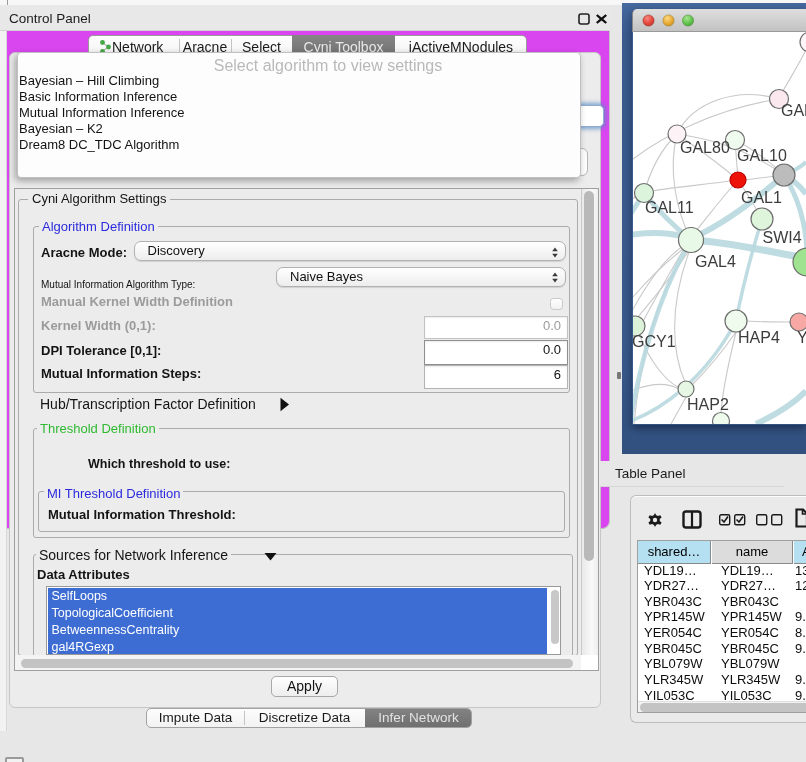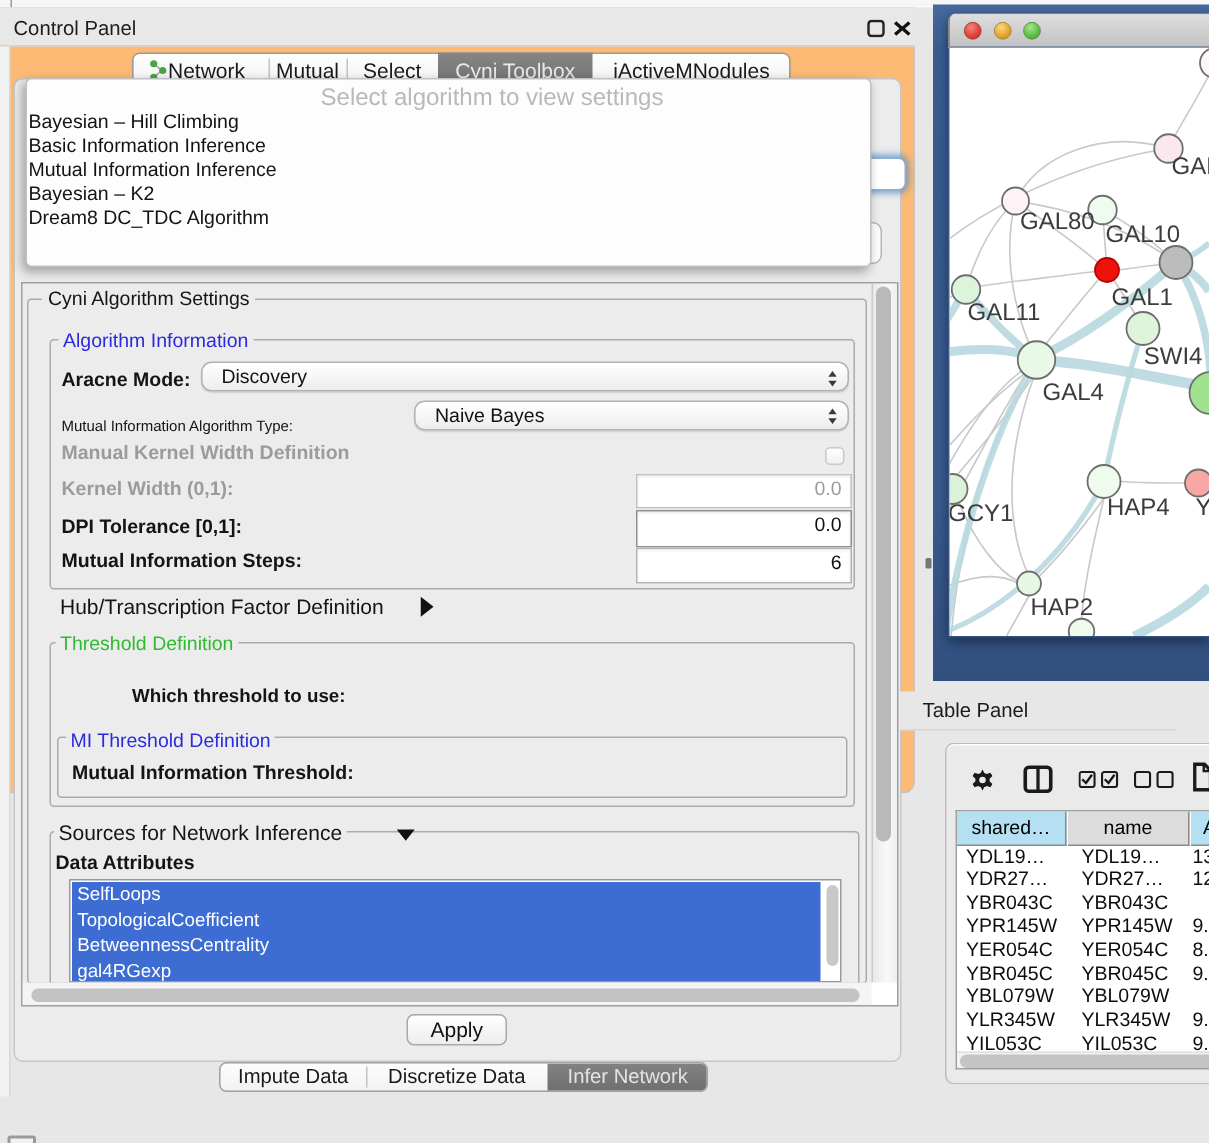--- a/index.html
+++ b/index.html
@@ -17,21 +17,21 @@
   .field { background:#fff; border:1px solid #b3b3b3; text-align:right; padding-right:6px;
            font-size:13px; line-height:18px; color:#111; box-shadow:inset 0 1px 2px rgba(0,0,0,0.08); }
 </style>
 </head>
 <body>
 
 <div class="abs" style="left:0;top:0;width:806px;height:3px;background:#f7f7f7;"></div>
 <div class="abs" style="left:0;top:3px;width:622px;height:2px;background:#f7f7f7;"></div>
 <div class="abs" style="left:7px;top:0;width:1px;height:5px;background:#9a9a9a;"></div>
 
-<div class="abs" id="cp" style="left:0;top:5px;width:610px;height:524px;background:#fdba74;border-right:1px solid #c4c4c4;border-bottom:1px solid #c0c0c0;border-radius:0 0 8px 8px;">
+<div class="abs" id="cp" style="left:0;top:5px;width:610px;height:524px;background:#d946ef;border-right:1px solid #c4c4c4;border-bottom:1px solid #c0c0c0;border-radius:0 0 8px 8px;">
 
   <div class="abs" style="left:0;top:0;width:610px;height:26px;background:#e8e8e8;border-bottom:1px solid #d2d2d2;"></div>
   <div class="abs" style="left:9px;top:6px;font-size:13.5px;color:#1c1c1c;">Control Panel</div>
 
   <svg class="abs" style="left:578px;top:8px;" width="12" height="12" viewBox="0 0 12 12">
     <rect x="1" y="1" width="10" height="10" rx="2" fill="none" stroke="#222" stroke-width="1.6"></rect>
   </svg>
   <svg class="abs" style="left:595px;top:8px;" width="13" height="12" viewBox="0 0 13 12">
     <path d="M2.5 1.2 L6.5 4.6 L10.5 1.2 L12 2.8 L8.3 6 L12 9.2 L10.5 10.8 L6.5 7.4 L2.5 10.8 L1 9.2 L4.7 6 L1 2.8 Z" fill="#111"></path>
   </svg>
@@ -45,37 +45,37 @@
   <div class="abs" style="left:88px;top:30px;width:439px;height:25px;font-size:14px;color:#1a1a1a;">
     <div class="abs" style="left:24px;top:0;width:67px;height:25px;line-height:24px;text-align:left;">Network</div>
     <svg class="abs" style="left:11px;top:5px;" width="13" height="14" viewBox="0 0 13 14">
       <line x1="4" y1="3" x2="9" y2="7" stroke="#9a9a9a" stroke-width="1"></line>
       <line x1="4" y1="11" x2="9" y2="7" stroke="#9a9a9a" stroke-width="1"></line>
       <circle cx="3.5" cy="2.5" r="2.4" fill="#44a644"></circle>
       <circle cx="3.5" cy="11.5" r="2.4" fill="#44a644"></circle>
       <circle cx="9.5" cy="7" r="2.4" fill="#44a644"></circle>
     </svg>
     <div class="abs" style="left:91px;top:4px;width:1px;height:17px;background:#c3c3c3;"></div>
-    <div class="abs" style="left:91px;top:0;width:52px;height:25px;line-height:24px;text-align:center;">Mutual</div>
+    <div class="abs" style="left:91px;top:0;width:52px;height:25px;line-height:24px;text-align:center;">Aracne</div>
     <div class="abs" style="left:143px;top:4px;width:1px;height:17px;background:#c3c3c3;"></div>
     <div class="abs" style="left:143px;top:0;width:61px;height:25px;line-height:24px;text-align:center;">Select</div>
     <div class="abs" style="left:204px;top:0;width:103px;height:25px;line-height:24px;text-align:center;background:linear-gradient(#858585,#6f6f6f);color:#e8e8e8;">Cyni Toolbox</div>
     <div class="abs" style="left:307px;top:0;width:132px;height:25px;line-height:24px;text-align:center;">jActiveMNodules</div>
   </div>
 
   <div class="abs" style="left:560px;top:100px;width:44px;height:22px;border-radius:5px;background:#fff;border:1px solid #8faecd;box-shadow:0 0 4px 2px rgba(90,140,200,0.75);"></div>
   <div class="abs" style="left:540px;top:143px;width:48px;height:28px;border-radius:6px;background:#fdfdfd;border:1px solid #b5b5b5;"></div>
 
   <div class="abs" id="viewport" style="left:14px;top:183px;width:585px;height:483px;border:1px solid #9f9f9f;background:#ececec;overflow:hidden;font-size:13px;color:#141414;">
 
     <div class="abs" style="left:3px;top:10px;width:560px;height:457px;border:1px solid #ababab;border-radius:3px;"></div>
     <div class="abs" style="left:13px;top:3px;background:#ececec;padding:0 4px;line-height:14px;">Cyni Algorithm Settings</div>
 
     <div class="abs" style="left:18px;top:37px;width:537px;height:167px;border:1px solid #ababab;border-radius:3px;"></div>
-    <div class="abs" style="left:24px;top:31px;background:#ececec;padding:0 3px;line-height:14px;color:#2b2bdd;">Algorithm Information</div>
+    <div class="abs" style="left:24px;top:31px;background:#ececec;padding:0 3px;line-height:14px;color:#2b2bdd;">Algorithm Definition</div>
 
     <div class="abs" style="left:26px;top:56.3px;font-weight:700;">Aracne Mode:</div>
     <div class="abs combo" style="left:118.6px;top:52.3px;width:432px;height:20px;">
       <span style="padding-left:13px;">Discovery</span><svg class="arr" width="6" height="11" viewBox="0 0 6 11">
           <path d="M3 0.4 L5.8 4.2 L0.2 4.2 Z" fill="#3a3a3a"></path>
           <path d="M3 10.6 L5.8 6.8 L0.2 6.8 Z" fill="#3a3a3a"></path>
         </svg>
     </div>
     <div class="abs" style="left:26px;top:90px;font-weight:400;font-size:10px;">Mutual Information Algorithm Type:</div>
     <div class="abs combo" style="left:261px;top:77.6px;width:290px;height:20px;">

